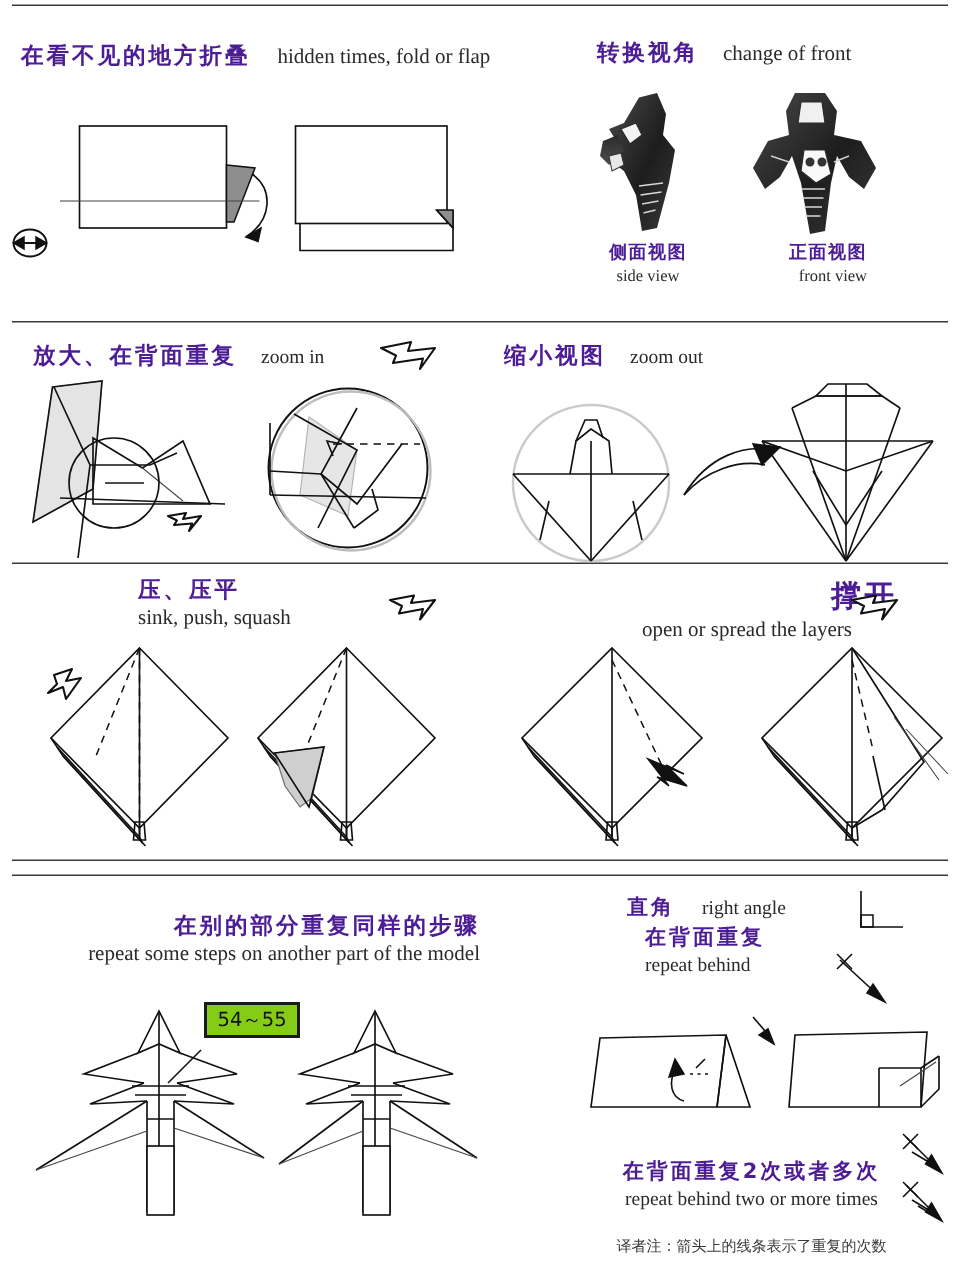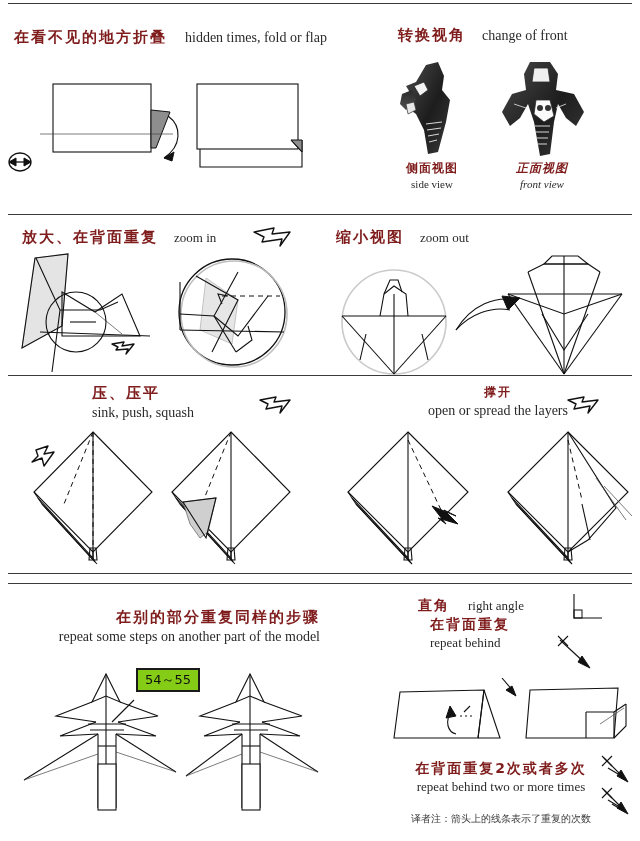--- a/index.html
+++ b/index.html
@@ -19,78 +19,78 @@
   .rule.r1{top:214px;}
   .rule.r2{top:375px;}
   .rule.r3{top:573px;}
   .rule.r4{top:583px;}
 
   
   .cn{
     font-family:"DejaVu Sans", sans-serif;
     font-weight:700;
     letter-spacing:2px;
-    color:#7f1d1d;
+    color:#4c1d95;
   }
   .en{
     font-family:"Liberation Serif", serif;
     color:#2a2a2a;
   }
   .lbl{position:absolute;white-space:nowrap;}
 
   
   #l-hidden{left:14px;top:28px;}
   #l-hidden .cn{font-size:15px;}
   #l-hidden .en{font-size:14px;margin-left:14px;}
 
   #l-change{left:398px;top:26px;}
   #l-change .cn{font-size:15px;}
   #l-change .en{font-size:14px;margin-left:12px;}
 
   #l-side{left:396px;top:160px;text-align:center;width:72px;}
   #l-side .cn{font-size:12px;letter-spacing:1px;display:block;}
   #l-side .en{font-size:11px;display:block;margin-top:1px;}
 
-  #l-front{left:506px;top:160px;text-align:center;width:72px;font-style:italic;}
+  #l-front{left:506px;top:160px;text-align:right;width:72px;}
   #l-front .cn{font-size:12px;letter-spacing:1px;display:block;}
   #l-front .en{font-size:11px;display:block;margin-top:1px;}
 
   
   #l-zin{left:22px;top:228px;}
   #l-zin .cn{font-size:15px;}
   #l-zin .en{font-size:13px;margin-left:12px;}
 
   #l-zout{left:336px;top:228px;}
   #l-zout .cn{font-size:15px;}
   #l-zout .en{font-size:13px;margin-left:12px;}
 
   
   #l-sink{left:92px;top:384px;text-align:left;width:180px;}
   #l-sink .cn{font-size:15px;display:block;}
   #l-sink .en{font-size:14px;display:block;margin-top:2px;}
 
   #l-open{left:398px;top:384px;text-align:center;width:200px;}
-  #l-open .cn{font-size:12px;display:block;}
+  #l-open .cn{font-size:20px;display:block;text-align:right;}
   #l-open .en{font-size:14px;display:block;margin-top:2px;}
 
   
   #l-repeat{left:20px;top:608px;text-align:right;width:300px;}
   #l-repeat .cn{font-size:15px;display:block;}
   #l-repeat .en{font-size:14px;display:block;margin-top:2px;}
 
   #l-right{left:418px;top:596px;}
   #l-right .cn{font-size:14px;}
   #l-right .en{font-size:13px;margin-left:14px;}
 
   #l-behind{left:430px;top:616px;width:120px;}
   #l-behind .cn{font-size:14px;display:block;}
   #l-behind .en{font-size:13px;display:block;margin-top:1px;}
 
   #l-behind2{left:386px;top:760px;text-align:center;width:230px;}
-  #l-behind2 .cn{font-size:14px;display:block;}
+  #l-behind2 .cn{font-size:14px;display:block;margin-top:12px;}
   #l-behind2 .en{font-size:13px;display:block;margin-top:1px;}
   #l-behind2 .note{
     font-family:Liberation Sans, sans-serif;
     font-size:10px;display:block;margin-top:17px;color:#3a3a3a;
     letter-spacing:0px;
   }
 
   
   .stepbox{
     position:absolute;left:136px;top:668px;

